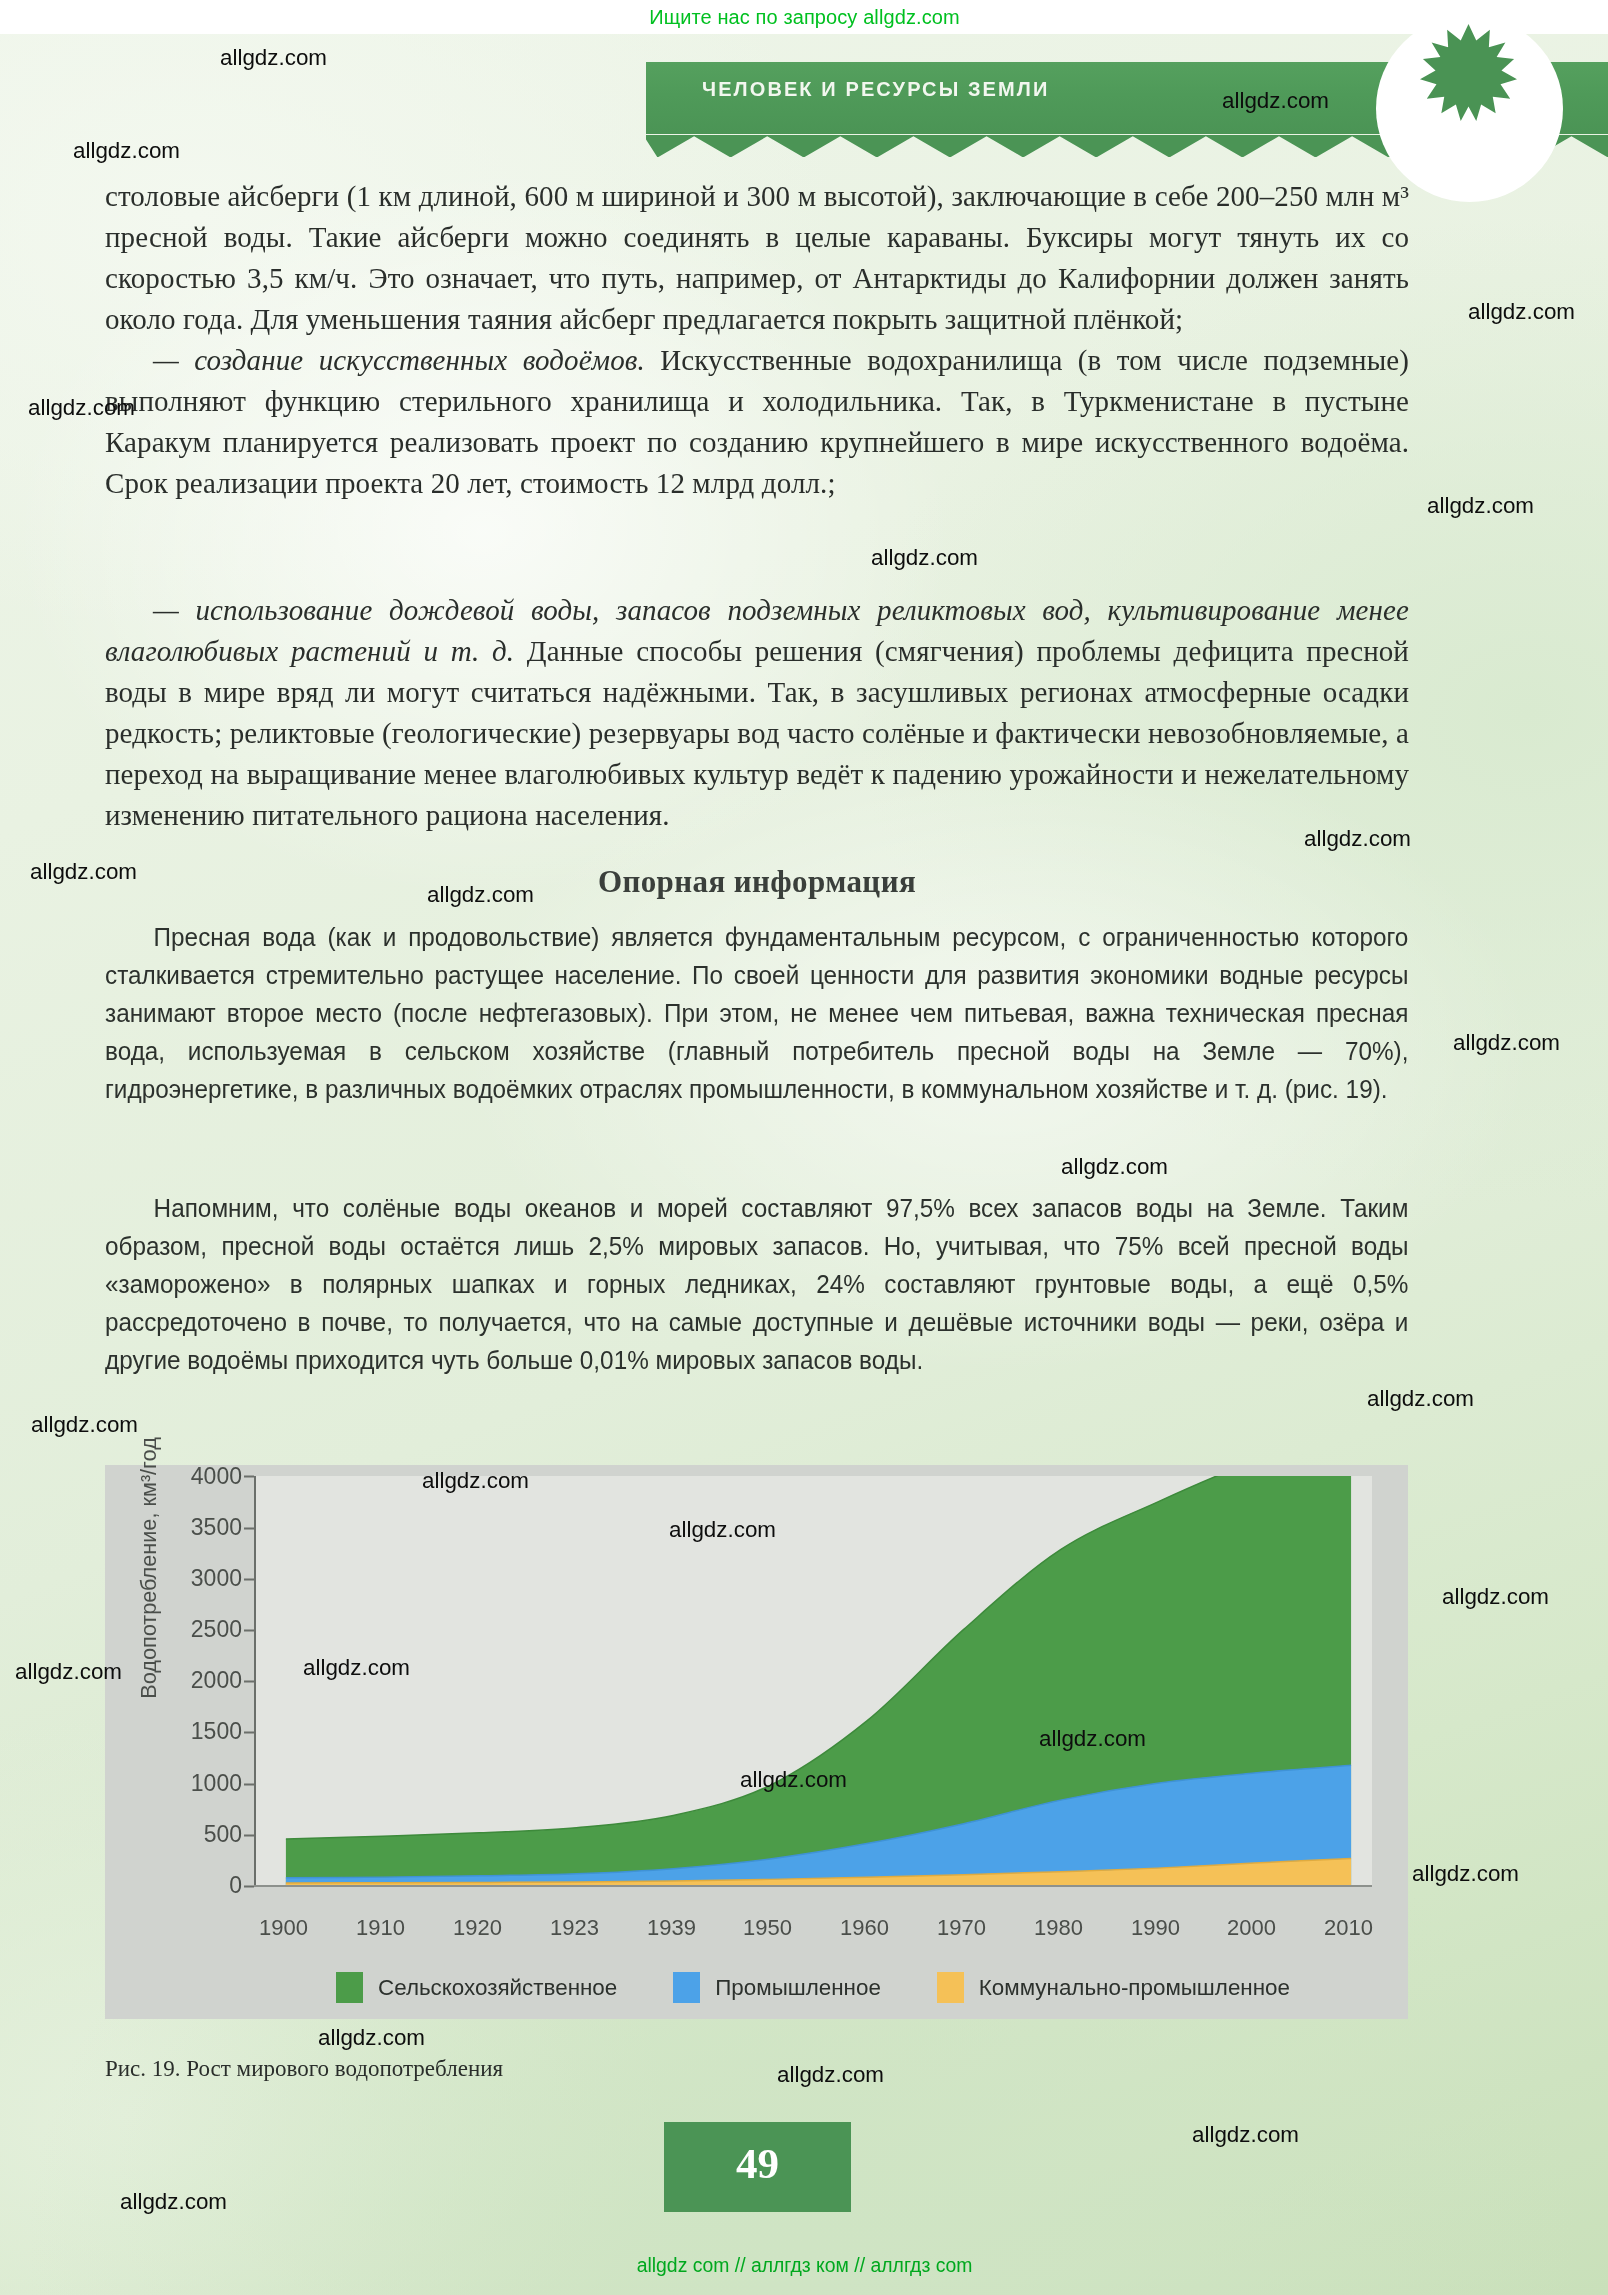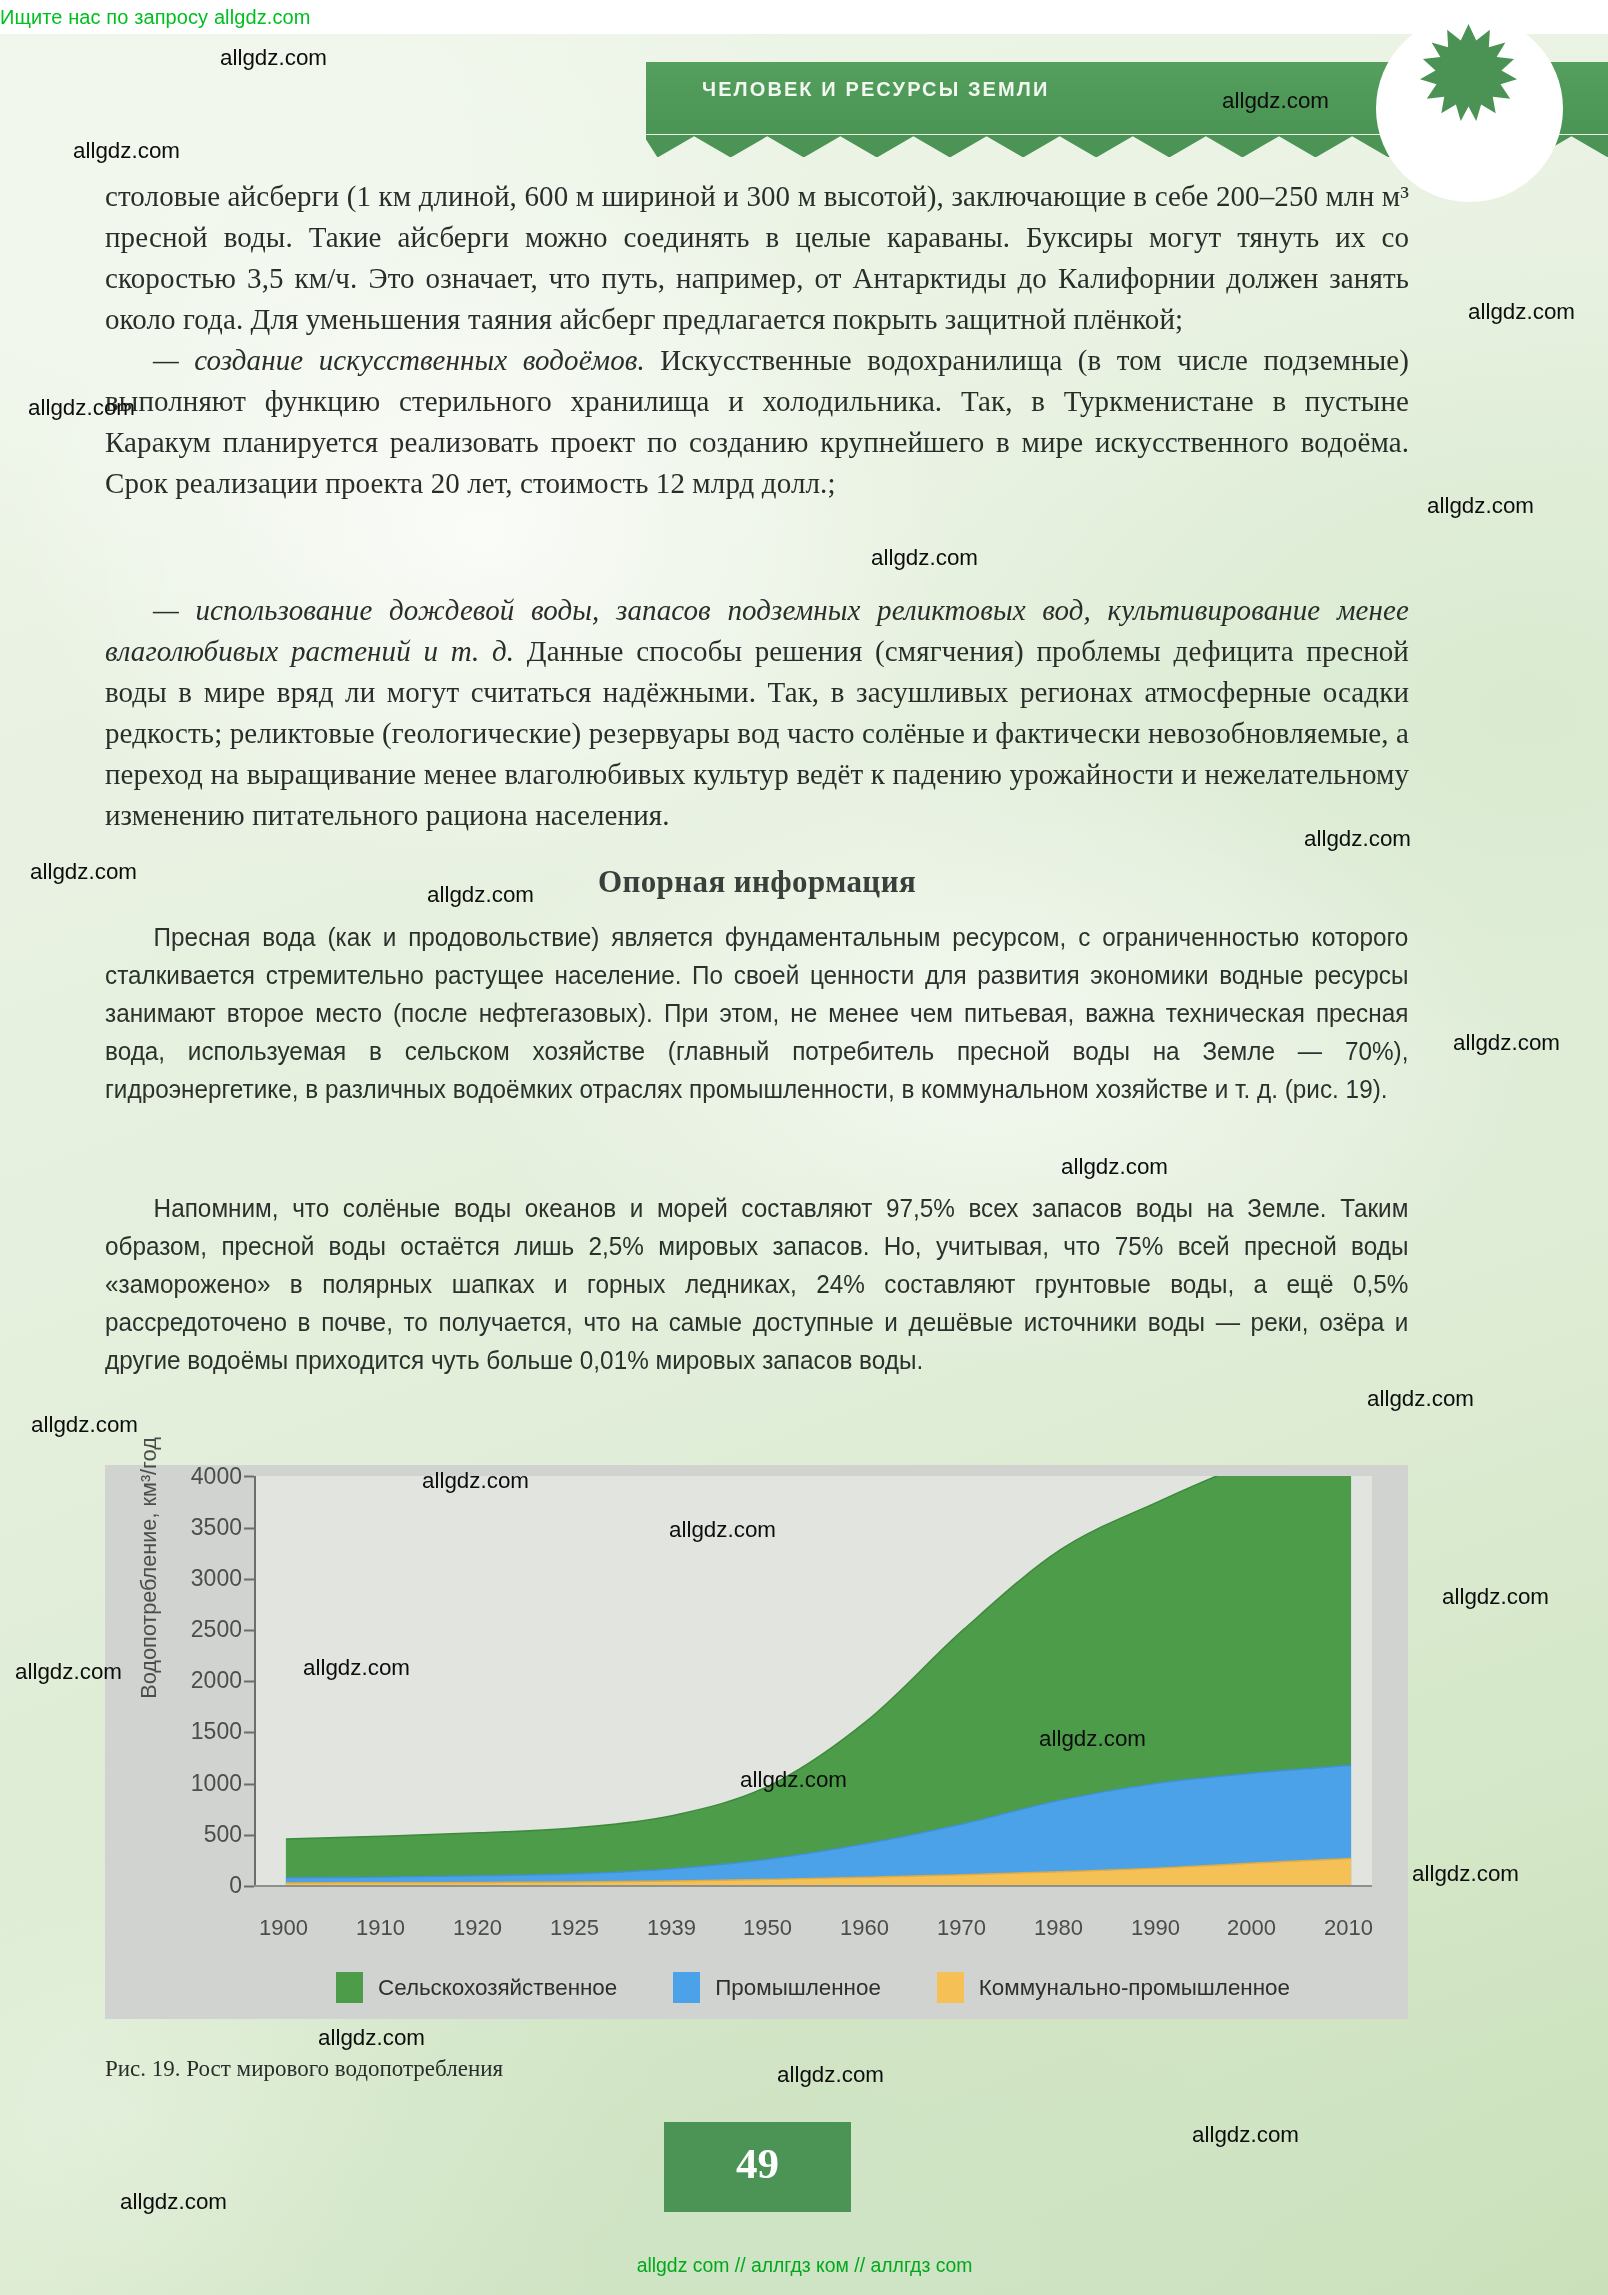--- a/index.html
+++ b/index.html
@@ -22,20 +22,21 @@
   
   .promo-top {
     position: absolute;
     left: 0; top: 0;
     width: 1609px;
     height: 34px;
     background: #ffffff;
     color: #00c020;
     font-family: "Liberation Sans", sans-serif;
     font-size: 20px;
+    text-align: center;
     line-height: 34px;
     letter-spacing: 0.1px;
     white-space: nowrap;
   }
 
   
   .paper {
     position: absolute;
     left: 0; top: 34px;
     width: 1609px;
@@ -359,21 +360,21 @@
         <div class="ytick" style="left: 149px; top: 164px; position: absolute; right: auto; margin-left: -99px;">2500</div>
         <div class="ytick" style="left: 149px; top: 113px; position: absolute; right: auto; margin-left: -99px;">3000</div>
         <div class="ytick" style="left: 149px; top: 62px; position: absolute; right: auto; margin-left: -99px;">3500</div>
         <div class="ytick" style="left: 149px; top: 10.5px; position: absolute; right: auto; margin-left: -99px;">4000</div>
       </div>
     <div class="xaxis-line"></div>
     <div id="xticks">
         <div class="xtick" style="left: 179px;">1900</div>
         <div class="xtick" style="left: 276px;">1910</div>
         <div class="xtick" style="left: 373px;">1920</div>
-        <div class="xtick" style="left: 470px;">1925</div>
+        <div class="xtick" style="left: 470px;">1923</div>
         <div class="xtick" style="left: 567px;">1939</div>
         <div class="xtick" style="left: 663px;">1950</div>
         <div class="xtick" style="left: 760px;">1960</div>
         <div class="xtick" style="left: 857px;">1970</div>
         <div class="xtick" style="left: 954px;">1980</div>
         <div class="xtick" style="left: 1051px;">1990</div>
         <div class="xtick" style="left: 1147px;">2000</div>
         <div class="xtick" style="left: 1244px;">2010</div>
       </div>
     <div class="legend" id="legend">

